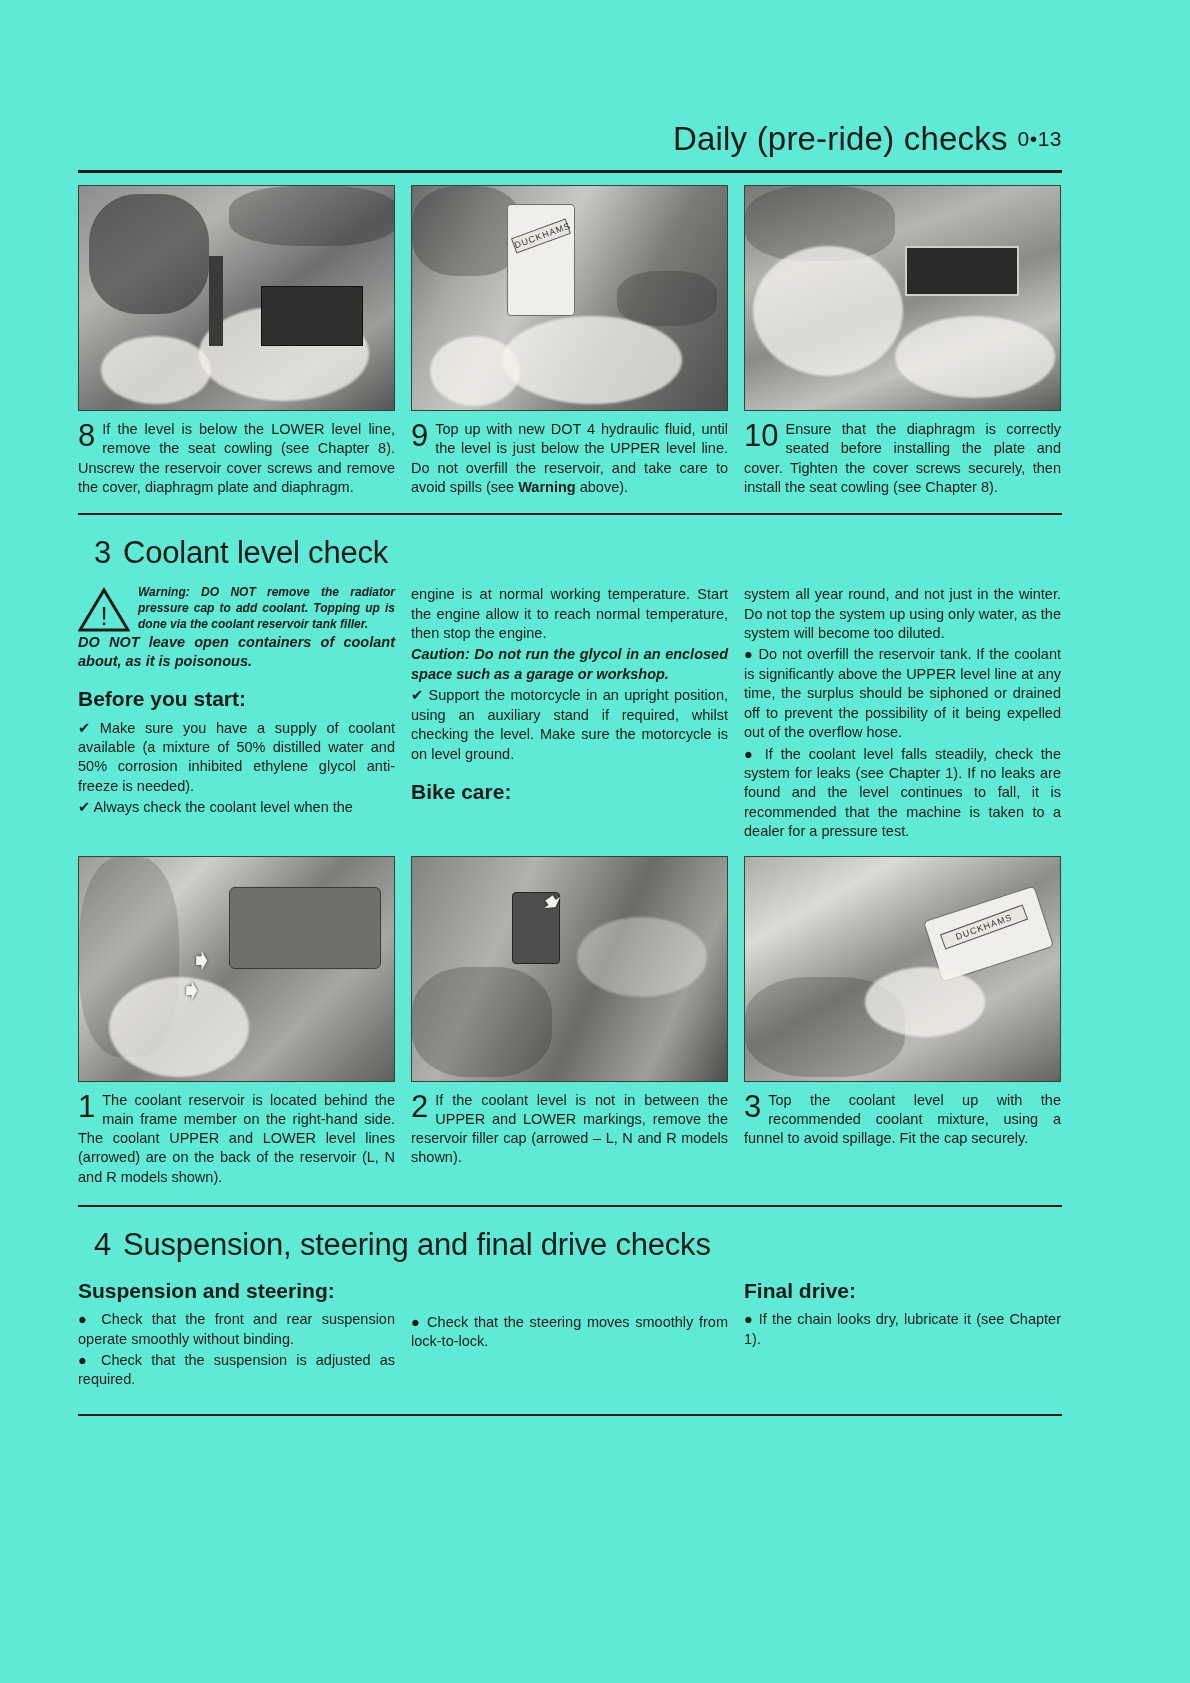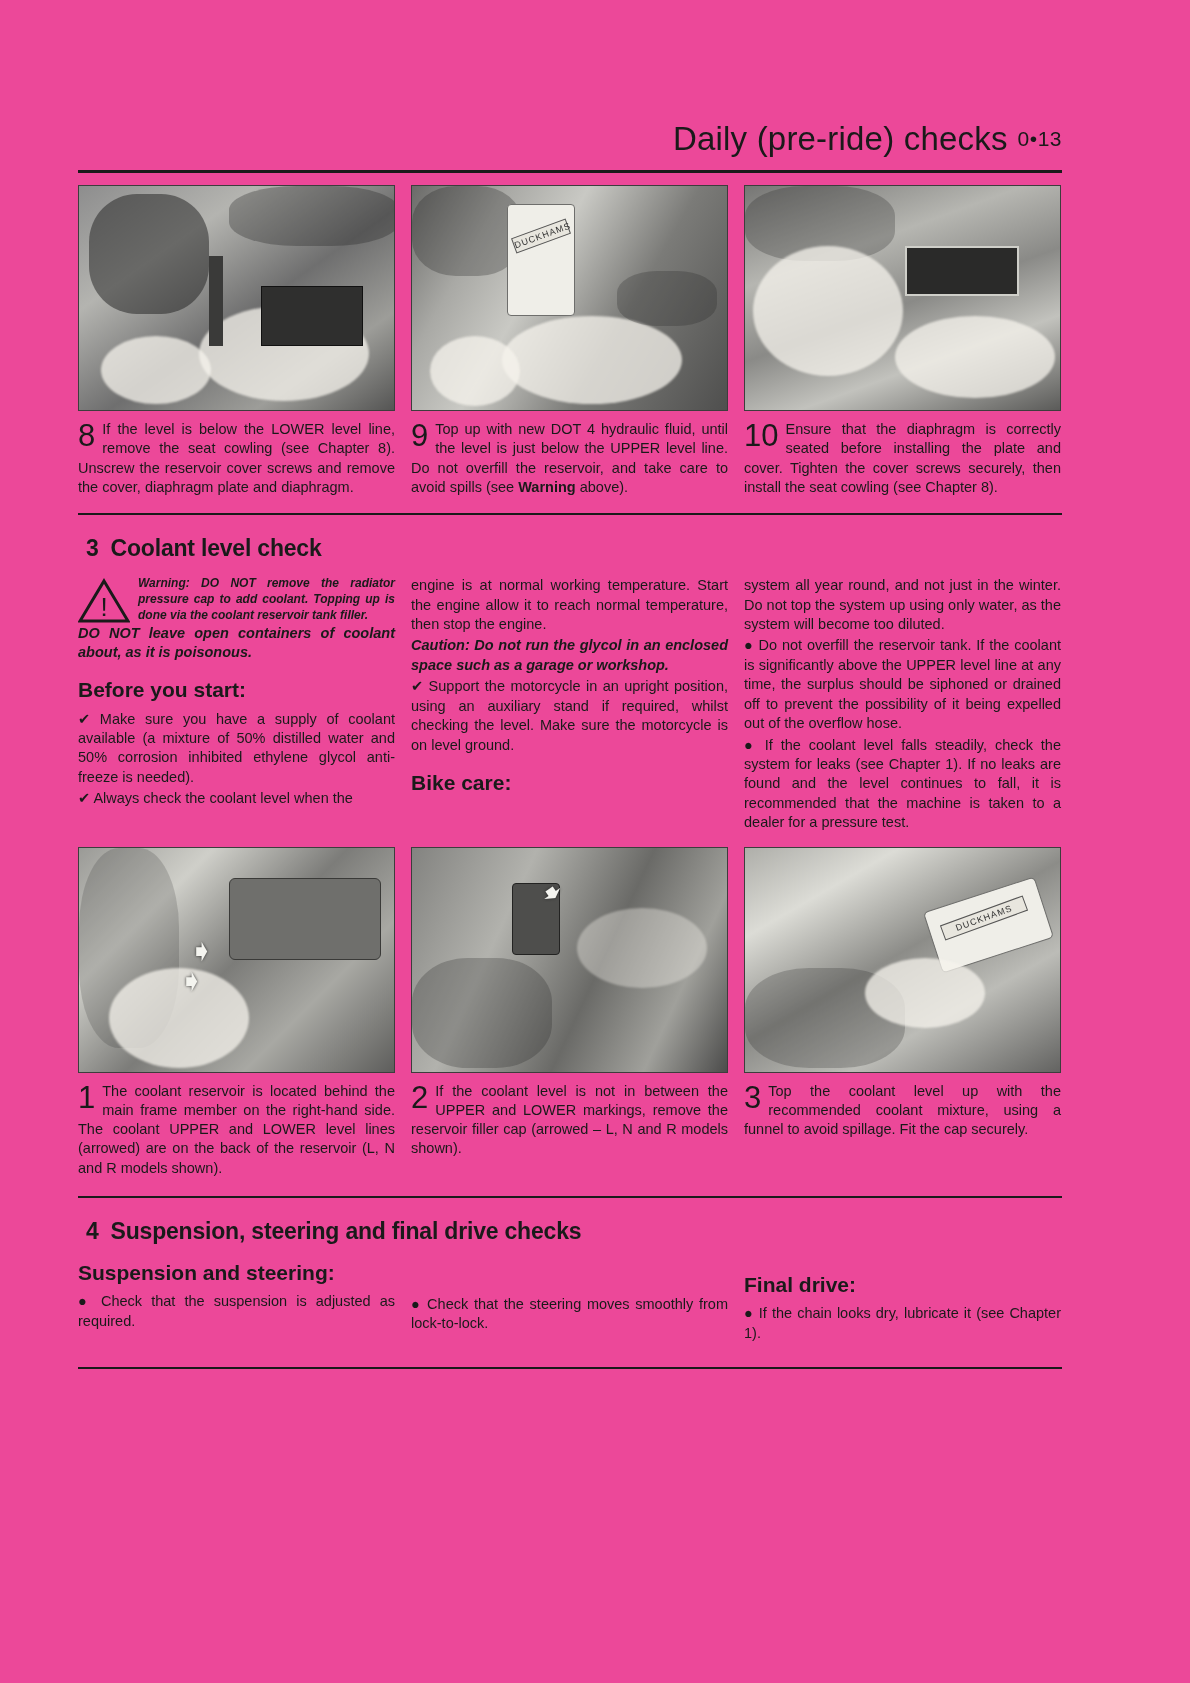--- a/index.html
+++ b/index.html
@@ -13,21 +13,21 @@
     font-family: "Liberation Sans", sans-serif;
     color: #1a1a1a;
     position: relative;
     overflow: hidden;
   }
   .page {
     position: absolute;
     left: 0; top: 0;
     width: 1190px;
     height: 1683px;
-    background: #ec4899;
+    background: #5eead4;
   }
   .content {
     position: absolute;
     left: 78px;
     top: 120px;
     width: 984px;
   }
 
   
   .pagehead {
@@ -130,23 +130,23 @@
     float: left;
     font-size: 31px;
     line-height: 0.82;
     margin: 3px 7px 0 0;
     font-weight: 400;
   }
   .cap b { font-weight: bold; }
 
   
   .sec-title {
-    font-size: 23px;
-    font-weight: bold;
-    margin: 20px 0 14px 8px;
+    font-size: 31px;
+    font-weight: normal;
+    margin: 20px 0 14px 16px;
     letter-spacing: -0.2px;
   }
   .sec-title .n { margin-right: 12px; }
   .sub-title {
     font-size: 21px;
     font-weight: bold;
     margin: 14px 0 5px 0;
   }
 
   
@@ -344,28 +344,29 @@
 
     <div class="rule-sec2"></div>
 
     <div class="sec-title">
       <span class="n">4</span><span>Suspension, steering and final drive checks</span>
     </div>
 
     <div class="cols">
       <div class="col">
         <div class="sub-title" style="margin-top:0">Suspension and steering:</div>
+        <p>● Check that the front and rear suspension operate smoothly without binding.</p>
         <p>● Check that the suspension is adjusted as required.</p>
       </div>
       <div class="col">
         <div style="height:36px"></div>
         <p>● Check that the steering moves smoothly from lock-to-lock.</p>
       </div>
       <div class="col">
-        <div class="sub-title" style="margin-top:12px">Final drive:</div>
+        <div class="sub-title" style="margin-top:0">Final drive:</div>
         <p>● If the chain looks dry, lubricate it (see Chapter 1).</p>
       </div>
     </div>
 
     <div class="bottom-rule"></div>
 
   </div>
 </div>
 
 </body></html>

